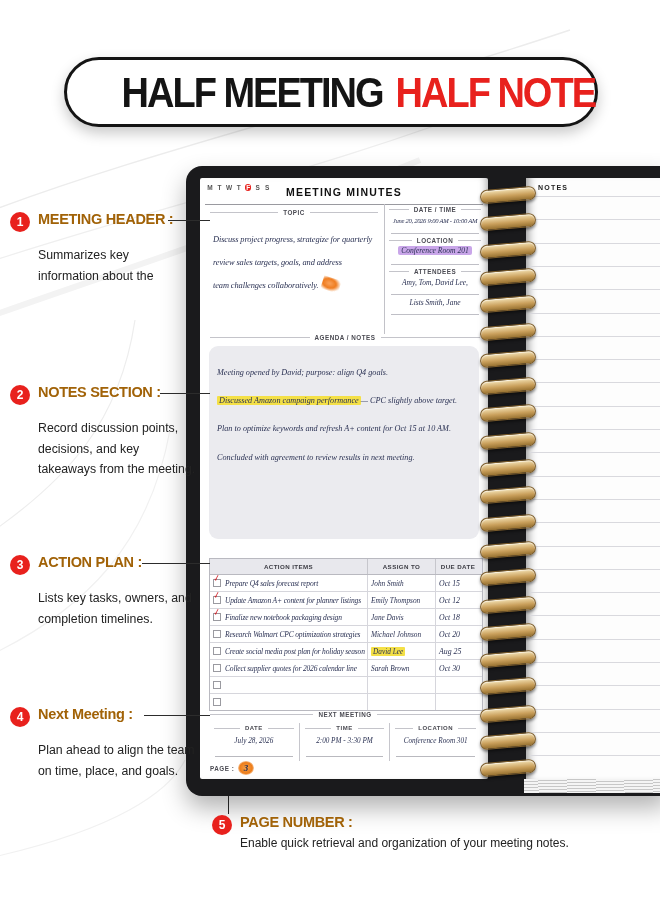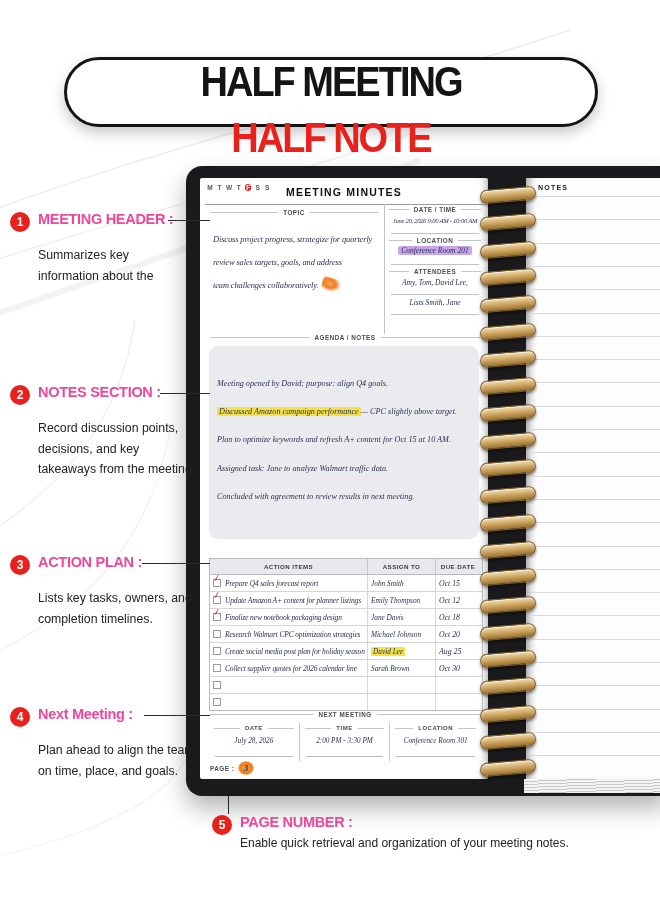--- a/index.html
+++ b/index.html
@@ -6,31 +6,31 @@
   body{width:660px;height:900px;position:relative;overflow:hidden;background:#ffffff;
        font-family:"Liberation Sans",sans-serif;}
   .stage{position:absolute;inset:0;overflow:hidden;}
 
   
   .bg-curves{position:absolute;inset:0;z-index:0;}
 
   
   .banner{position:absolute;left:64px;top:57px;width:528px;height:64px;background:#fff;
           border:3px solid #141414;border-radius:40px;display:flex;align-items:center;
-          justify-content:space-between;gap:13px;box-shadow:0 6px 14px rgba(0,0,0,.22);z-index:5;flex-direction:column;}
+          justify-content:flex-end;gap:13px;box-shadow:0 6px 14px rgba(0,0,0,.22);z-index:5;}
   .banner span{font-size:38px;font-weight:900;letter-spacing:-2px;transform:scaleY(1.12);white-space:nowrap;}
   .t-black{color:#141414}
   .t-red{color:#e8211d}
 
   
   .annotation{position:absolute;z-index:6;}
   .ann-num{position:absolute;left:0;top:1px;width:20px;height:20px;border-radius:50%;
            background:#e8211d;color:#fff;font-weight:bold;font-size:12px;display:flex;
            align-items:center;justify-content:center;}
-  .ann-title{margin-left:28px;font-size:14.5px;font-weight:bold;color:#ec4899;letter-spacing:-0.3px;white-space:nowrap;}
+  .ann-title{margin-left:28px;font-size:14.5px;font-weight:bold;color:#a16207;letter-spacing:-0.3px;white-space:nowrap;}
   .ann-body{margin-left:28px;margin-top:18px;font-size:12.3px;color:#222;line-height:20.5px;}
   .ann-body div{white-space:nowrap;}
   .ann-1{left:10px;top:211px;}
   .ann-2{left:10px;top:384px;}
   .ann-3{left:10px;top:554px;}
   .ann-4{left:10px;top:706px;}
   .ann-5{left:212px;top:814px;}
   .ann-5 .ann-body{margin-top:3px;font-size:12px;}
 
   .leader{position:absolute;background:#2c2c2c;z-index:6;}
@@ -92,21 +92,21 @@
   .loc-value{top:40px;font-size:7.6px;}
   .l2{top:58px;}
   .att-label{top:62px;}
   .a1{top:72px;font-size:7.5px;}
   .l3{top:88px;}
   .a2{top:92px;font-size:7.5px;}
   .l4{top:108px;}
 
   .agenda-label{position:absolute;left:10px;right:8px;top:156px;}
   .agenda-box{position:absolute;left:9px;top:168px;width:270px;height:193px;background:#ebebef;
-              border-radius:9px;padding-top:23px;box-sizing:border-box;}
+              border-radius:9px;padding-top:12px;box-sizing:border-box;}
   .agenda-line{height:28.4px;display:flex;align-items:center;padding-left:8px;font-size:8.2px;
                white-space:nowrap;font-family:"Liberation Serif",serif;font-style:italic;color:#2a3153;}
 
   .atable{position:absolute;left:9px;top:380px;width:272px;border:1px solid #b9b9c0;}
   .thead{display:grid;grid-template-columns:158px 68px 44px;height:15px;background:#e8e8ed;
          border-bottom:1px solid #b9b9c0;font-size:6.2px;font-weight:bold;color:#3c3c44;
          letter-spacing:.4px;}
   .thead div{display:flex;align-items:center;justify-content:center;border-right:1px solid #c6c6cc;}
   .thead div:last-child{border-right:none;}
   .trow{display:grid;grid-template-columns:158px 68px 44px;height:16px;border-bottom:1px solid #d6d6dc;}
@@ -265,23 +265,20 @@
       <div>
           <div class="agenda-line">
             <span>Meeting opened by David; purpose: align Q4 goals.</span>
           </div>
           <div class="agenda-line">
             <span class="hl-yellow">Discussed Amazon campaign performance</span>
             <span> — CPC slightly above target.</span>
           </div>
           <div class="agenda-line">
             <span>Plan to optimize keywords and refresh A+ content for Oct 15 at 10 AM.</span>
-          </div>
-          <div class="agenda-line">
-            <span>Assigned task: Jane to analyze Walmart traffic data.</span>
           </div>
           <div class="agenda-line">
             <span>Concluded with agreement to review results in next meeting.</span>
           </div>
         </div>
     </div>
 
     <div class="atable">
       <div class="thead">
         <div>ACTION ITEMS</div>

